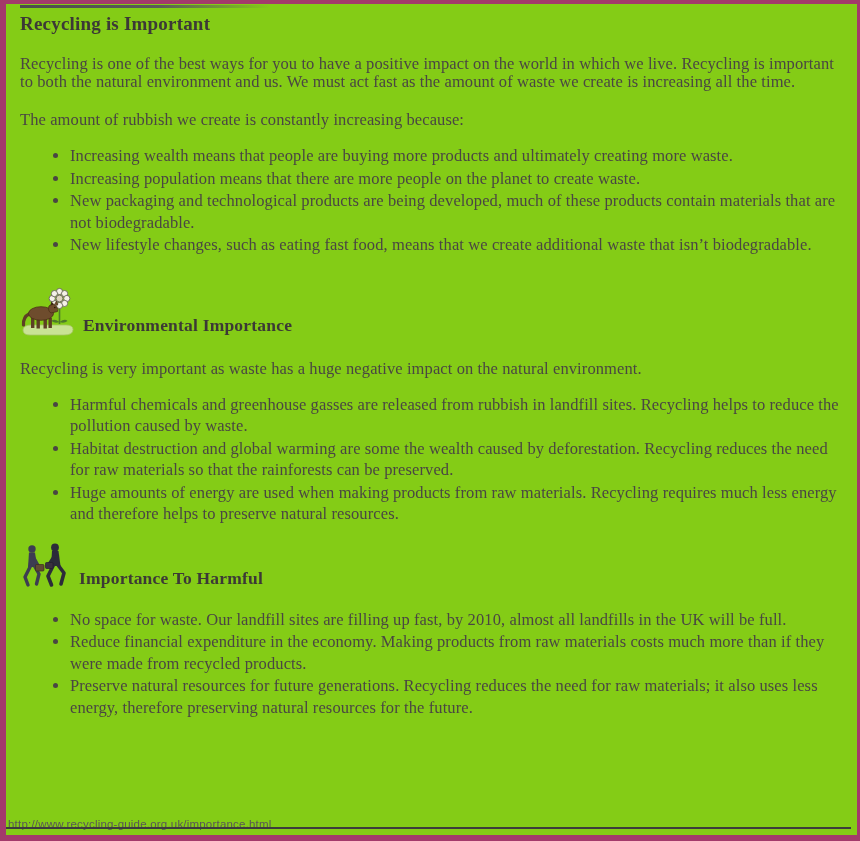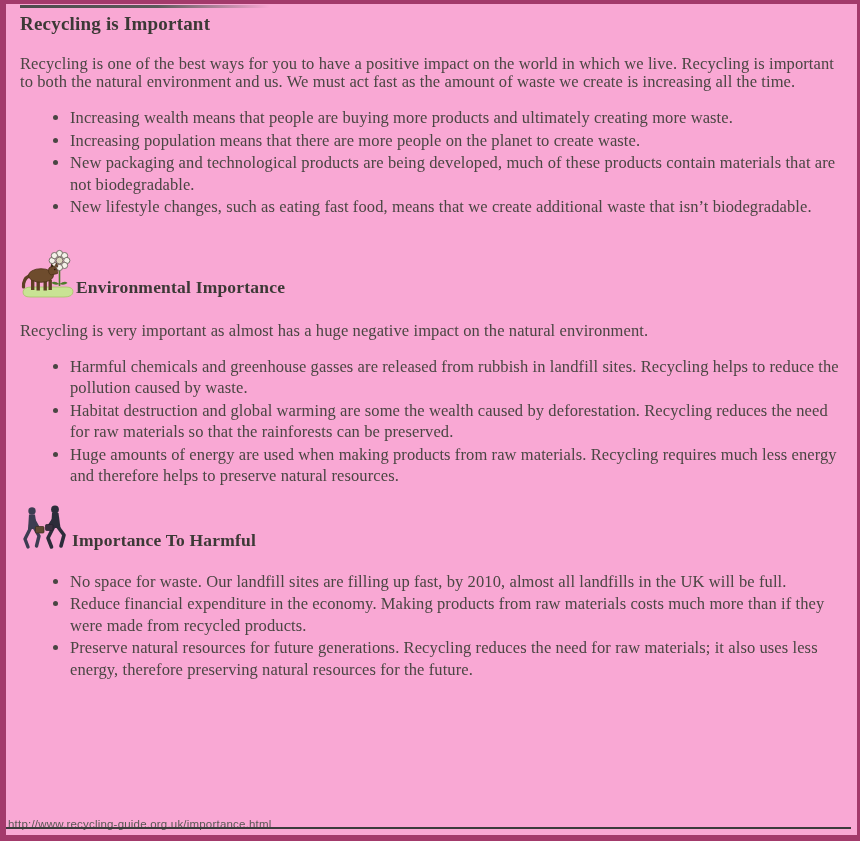--- a/index.html
+++ b/index.html
@@ -5,21 +5,21 @@
   html, body {
     margin: 0;
     padding: 0;
     background: #e8e8e8;
   }
   .page {
     position: relative;
     box-sizing: border-box;
     width: 860px;
     height: 841px;
-    background: #f9a8d4;
+    background: #84cc16;
     border-style: solid;
     border-color: #a33a6b;
     border-width: 4px 3px 6px 6px;
     overflow: hidden;
     font-family: "Liberation Serif", serif;
     color: #4a4643;
   }
   .content {
     padding: 0 16px 0 8px;
   }
@@ -51,20 +51,21 @@
   ul.bullets li {
     font-size: 16.5px;
     line-height: 21.5px;
     letter-spacing: 0.1px;
     margin: 0 0 1px 0;
   }
   .section-header {
     display: flex;
     align-items: flex-end;
     margin: 26px 0 0 6px;
+    gap: 7px;
   }
   .section-header .icon-box {
     flex: 0 0 auto;
     line-height: 0;
   }
   .section-header h2 {
     margin: 0 0 4px 0;
     font-size: 17.5px;
     font-weight: bold;
     color: #3c3936;
@@ -95,20 +96,21 @@
 
 <div class="page">
   <div class="top-scan-line"></div>
 
   <div class="content">
 
     <h1 class="doc-title">Recycling is Important</h1>
 
     <p class="para">Recycling is one of the best ways for you to have a positive impact on the world in which we live. Recycling is important to both the natural environment and us. We must act fast as the amount of waste we create is increasing all the time.</p>
 
+    <p class="para">The amount of rubbish we create is constantly increasing because:</p>
 
     <ul class="bullets">
       <li>Increasing wealth means that people are buying more products and ultimately creating more waste.</li>
       <li>Increasing population means that there are more people on the planet to create waste.</li>
       <li>New packaging and technological products are being developed, much of these products contain materials that are not biodegradable.</li>
       <li>New lifestyle changes, such as eating fast food, means that we create additional waste that isn’t biodegradable.</li>
     </ul>
 
     <div class="section-header sh-env">
       <span class="icon-box">
@@ -143,21 +145,21 @@
 
           <path d="M29 22 Q34 18 36.5 23 Q38.5 25.5 37.5 27.5 L31 29 Q27.5 27 29 22 Z" fill="#6e4c2d" stroke="#4a3015" stroke-width="0.8"></path>
           <path d="M30.5 21.5 L31.5 17.5 L34 20.5 Z" fill="#3a2712"></path>
           <path d="M34.5 20.5 L36.5 17 L37.8 21 Z" fill="#6e4c2d" stroke="#4a3015" stroke-width="0.6"></path>
           <circle cx="34.8" cy="23.5" r="0.8" fill="#241607"></circle>
         </svg>
       </span>
       <h2>Environmental Importance</h2>
     </div>
 
-    <p class="para">Recycling is very important as almost has a huge negative impact on the natural environment.</p>
+    <p class="para">Recycling is very important as waste has a huge negative impact on the natural environment.</p>
 
     <ul class="bullets">
       <li>Harmful chemicals and greenhouse gasses are released from rubbish in landfill sites. Recycling helps to reduce the pollution caused by waste.</li>
       <li>Habitat destruction and global warming are some the wealth caused by deforestation. Recycling reduces the need for raw materials so that the rainforests can be preserved.</li>
       <li>Huge amounts of energy are used when making products from raw materials. Recycling requires much less energy and therefore helps to preserve natural resources.</li>
     </ul>
 
     <div class="section-header sh-people">
       <span class="icon-box">
         <svg width="52" height="52" viewBox="0 0 52 52" xmlns="http://www.w3.org/2000/svg">

